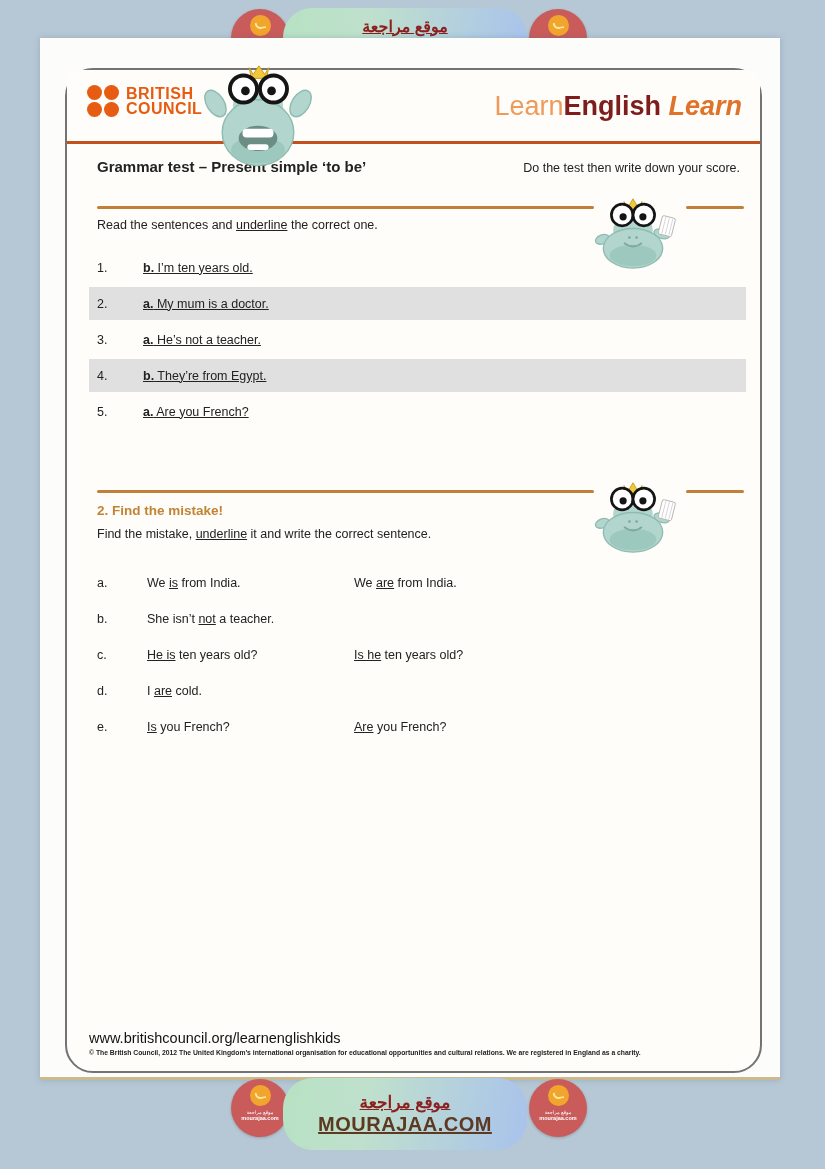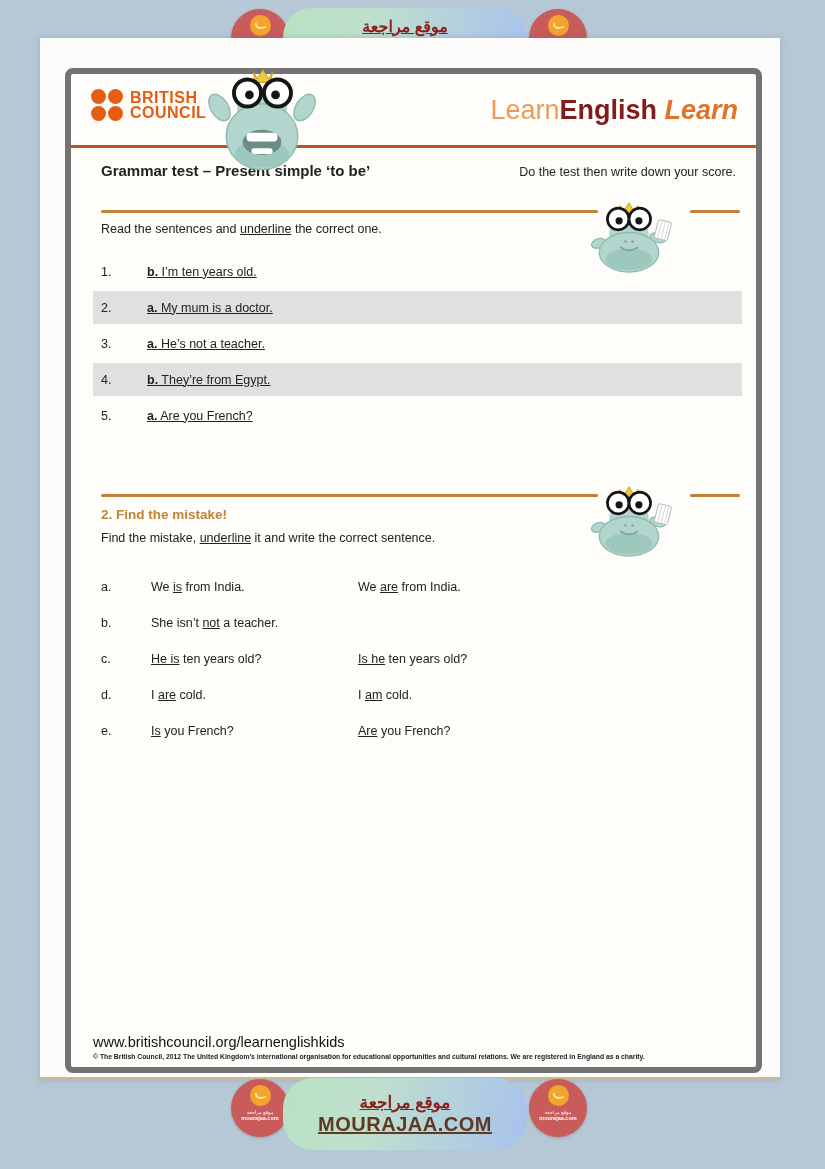--- a/index.html
+++ b/index.html
@@ -16,21 +16,21 @@
   .page {
     position:absolute; left:40px; top:38px; width:740px; height:1042px;
     background:#fcfcfb;
     border-bottom:3px solid #cbb98f;
     box-shadow:0 0 6px rgba(70,90,110,.25);
   }
 
   
   .frame {
     position:absolute; left:25px; top:30px; width:697px; height:1005px;
-    border:6px solid #737373; border-radius:8px;
+    border:2px solid #737373; border-radius:28px;
     background:#fffdf9;
   }
 
   
   .header-band { position:relative; height:74px; border-bottom:3px solid #c2511d; border-radius:13px 13px 0 0; background:#fffdf9; }
   .bc-logo { position:absolute; left:20px; top:15px; display:flex; align-items:center; gap:7px; }
   .bc-dots { display:grid; grid-template-columns:15px 15px; grid-template-rows:15px 15px; gap:2px; }
   .bc-dots span { display:block; width:15px; height:15px; border-radius:50%; background:#e65c12; }
   .bc-name { font-weight:bold; color:#e65c12; font-size:16px; line-height:15px; letter-spacing:.5px; }
   .le-logo { position:absolute; right:18px; top:50%; transform:translateY(-50%); font-size:27px; white-space:nowrap; }
@@ -267,21 +267,20 @@
           <span class="col1"><span>She isn’t </span><span class="u">not</span><span> a teacher.</span></span>
         </div>
         <div class="row2">
           <span class="letter2">c.</span>
           <span class="col1"><span></span><span class="u">He is</span><span> ten years old?</span></span>
           <span class="col2"><span></span><span class="u">Is he</span><span> ten years old?</span></span>
         </div>
         <div class="row2">
           <span class="letter2">d.</span>
           <span class="col1"><span>I </span><span class="u">are</span><span> cold.</span></span>
-          <span class="col2"><span>I </span><span class="u">am</span><span> cold.</span></span>
         </div>
         <div class="row2">
           <span class="letter2">e.</span>
           <span class="col1"><span></span><span class="u">Is</span><span> you French?</span></span>
           <span class="col2"><span></span><span class="u">Are</span><span> you French?</span></span>
         </div>
       </div>
     </div>
 
     <div class="footer">

